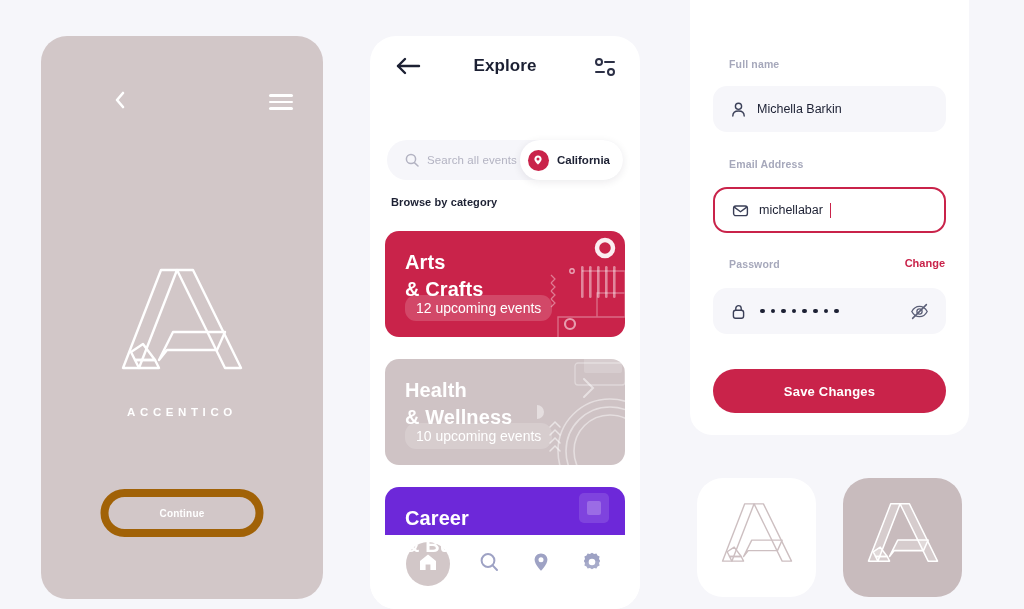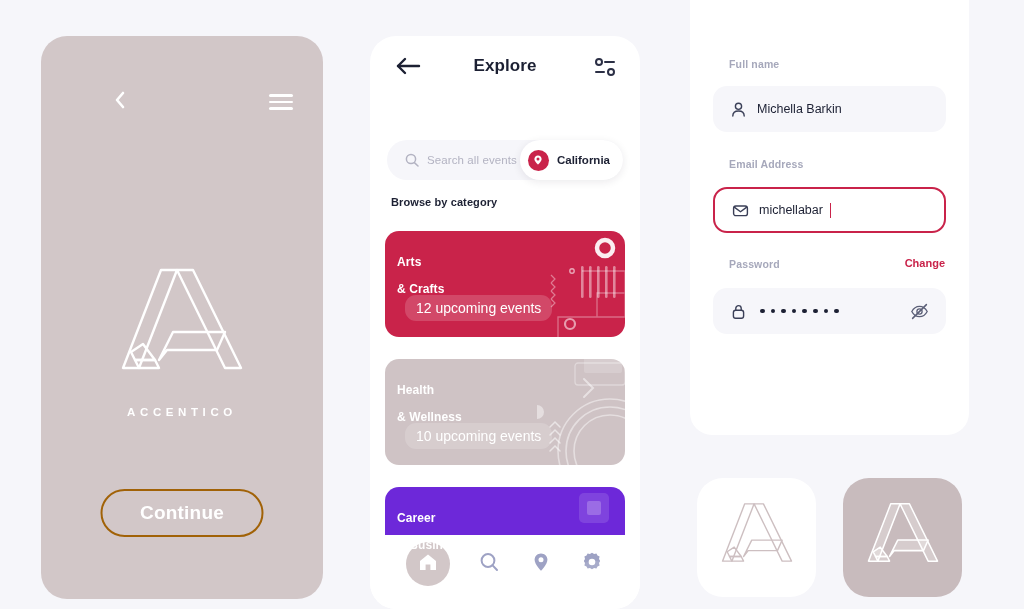--- a/index.html
+++ b/index.html
@@ -37,23 +37,23 @@
   .logo-wrap { width: 130px; height: 122px; }
   .brand-name {
     margin-top: 20px;
     font-size: 11.5px; letter-spacing: 4.6px;
     color: #ffffff; font-weight: 600;
   }
   .continue-btn {
     position: absolute; left: 50%; transform: translateX(-50%);
     top: 453px;
     width: 163px; height: 48px;
-    border: 2px solid #a16207; border-radius: 26px;
+    border: 8px solid #a16207; border-radius: 26px;
     background: transparent;
-    color: #ffffff; font-size: 19px; font-weight: 700;
+    color: #ffffff; font-size: 10px; font-weight: 700;
     display: flex; align-items: center; justify-content: center;
     letter-spacing: .2px; cursor: pointer;
   }
 
   
   .explore {
     position: absolute; left: 370px; top: 36px;
     width: 270px; height: 573px;
     background: #ffffff;
     border-radius: 26px;
@@ -108,22 +108,22 @@
     position: absolute; left: 15px;
     width: 240px; height: 106px;
     border-radius: 14px; overflow: hidden;
     cursor: pointer;
   }
   .cat-1 { top: 195px; background: #c9234a; }
   .cat-2 { top: 323px; background: #cfc3c5; }
   .cat-3 { top: 451px; background: #6d28d9; }
 
   .cat-title {
-    position: absolute; left: 12px; top: 18px;
-    color: #ffffff; font-size: 12px; font-weight: 700;
+    position: absolute; left: 20px; top: 18px;
+    color: #ffffff; font-size: 20px; font-weight: 700;
     line-height: 27px; letter-spacing: .1px;
     z-index: 3;
   }
   .cat-badge {
     position: absolute; left: 20px; bottom: 16px;
     padding: 5px 11px; border-radius: 11px;
     background: rgba(255,255,255,.17);
     color: #ffffff; font-size: 14px; font-weight: 500;
     z-index: 3;
     text-align: right;
@@ -441,20 +441,21 @@
       <span class="eye-btn">
         <svg viewBox="0 0 19 19" width="19" height="19" fill="none">
           <path d="M1.8 9.5 C3.6 6.1 6.4 4.3 9.5 4.3 C12.6 4.3 15.4 6.1 17.2 9.5
                    C15.4 12.9 12.6 14.7 9.5 14.7 C6.4 14.7 3.6 12.9 1.8 9.5 Z" stroke="#5b5f77" stroke-width="1.3"></path>
           <circle cx="9.5" cy="9.5" r="2.6" stroke="#5b5f77" stroke-width="1.3"></circle>
           <path d="M2.6 16.4 L16.4 2.6" stroke="#5b5f77" stroke-width="1.5" stroke-linecap="round"></path>
         </svg>
       </span>
     </div>
 
+    <button class="save-btn">Save Changes</button>
   </div>
 
   <div class="tile tile-light">
     <span>
       <svg viewBox="0 0 130 122" width="76" height="72" fill="none" stroke="#cdbfc1" stroke-width="2.4" stroke-linejoin="round">
         <path d="M60 6 L76 6 L124 104 L108 104 Z"></path>
         <path d="M60 6 L44 6 L6 104 L22 104 Z"></path>
         <path d="M22 104 L18 96 L38 96 L42 104 Z"></path>
         <path d="M42 96 L56 68 L108 68 L100 86 L50 86 Z"></path>
         <path d="M18 96 L14 88 L26 80 L38 96 Z"></path>

